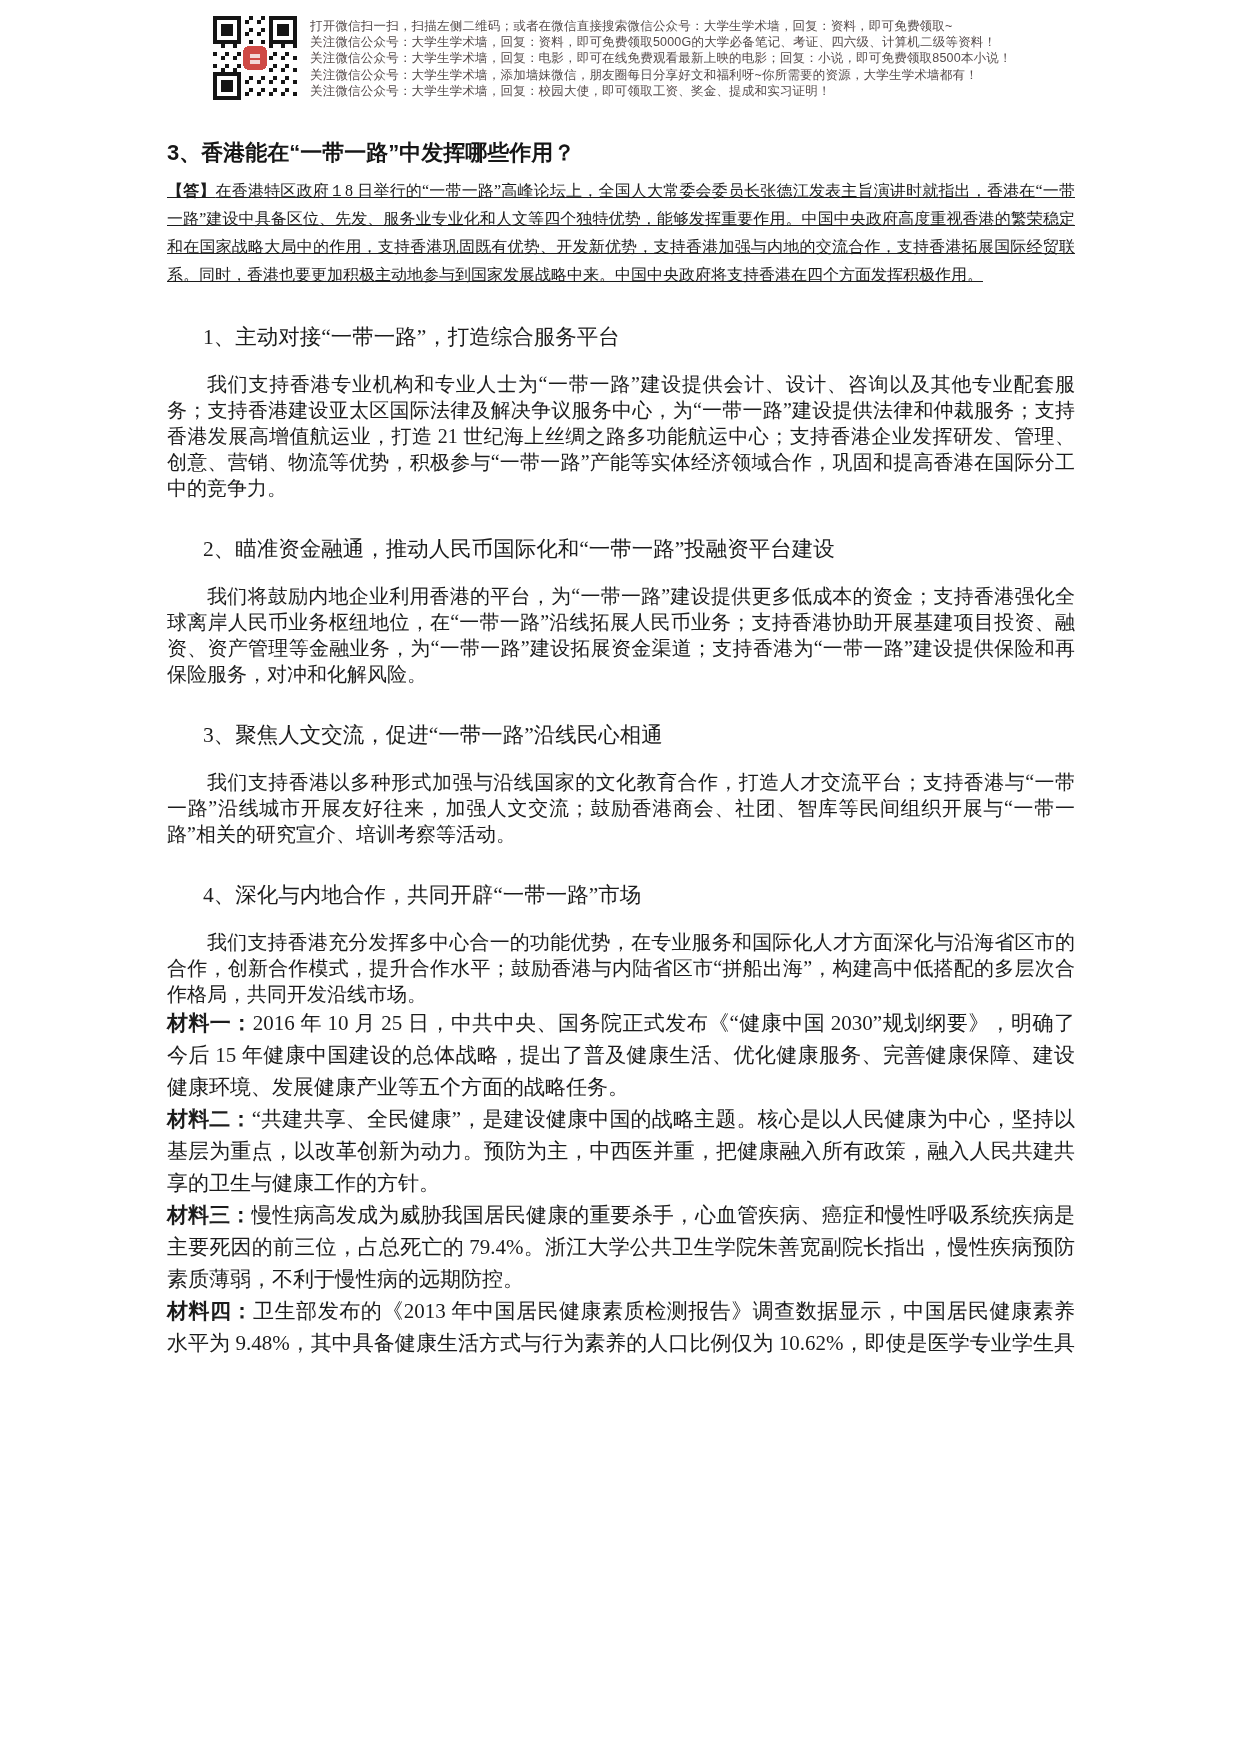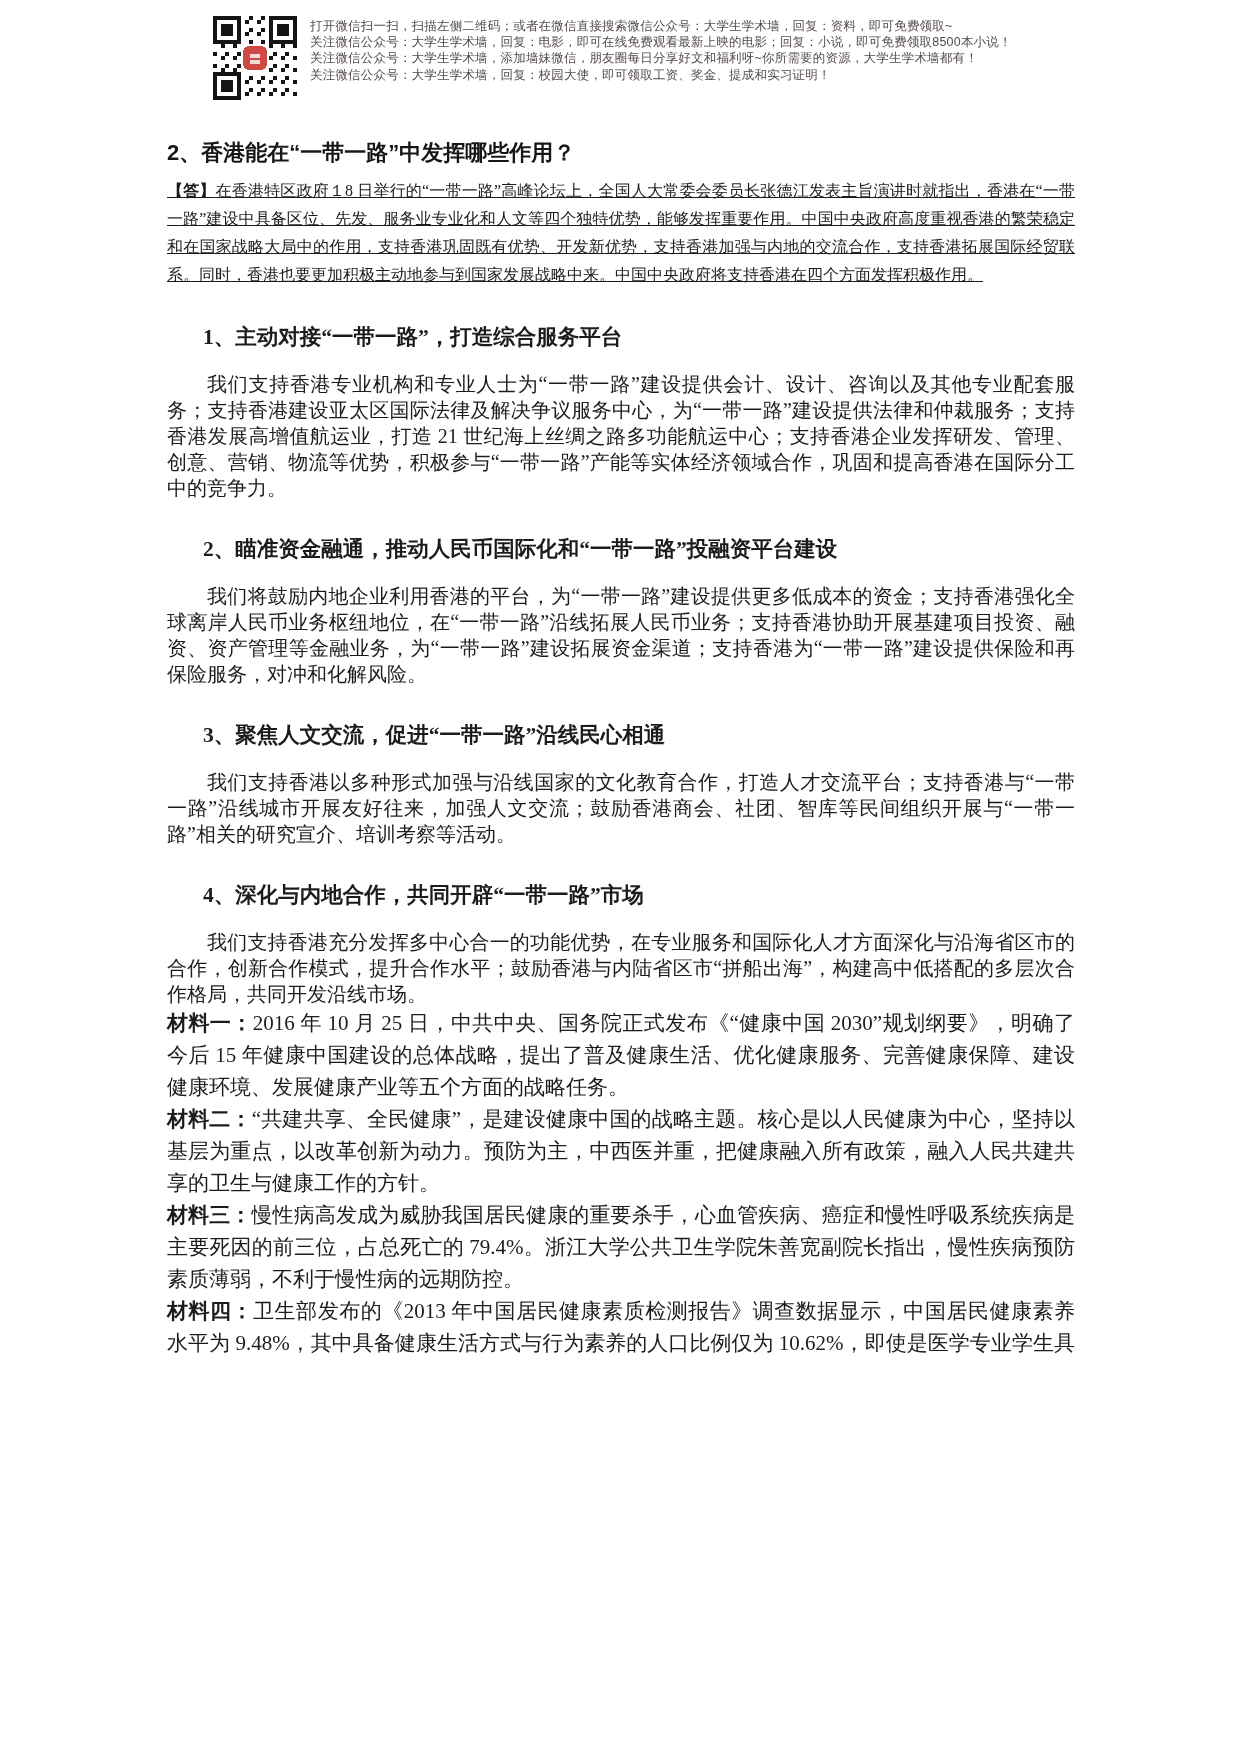--- a/index.html
+++ b/index.html
@@ -55,21 +55,21 @@
     text-align: justify;
     margin: 0;
     text-decoration: underline;
   }
   .answer-label {
     font-family: "Liberation Sans", sans-serif;
     font-weight: bold;
   }
   .point-heading {
     font-size: 21.5px;
-    font-weight: bold;
+    font-weight: normal;
     line-height: 30px;
     margin: 33px 0 19px 36px;
   }
   .point-body {
     font-size: 20px;
     line-height: 26px;
     text-align: justify;
     text-indent: 2em;
     margin: 0;
   }
@@ -179,29 +179,30 @@
           <rect x="0" y="14" width="7" height="7" fill="#151515"></rect>
           <rect x="1" y="15" width="5" height="5" fill="#ffffff"></rect>
           <rect x="2" y="16" width="3" height="3" fill="#151515"></rect>
           <rect x="7.6" y="7.6" width="5.8" height="5.8" fill="#cf4a45" rx="1.1"></rect>
           <rect x="9.2" y="9.4" width="2.6" height="1.1" fill="#f3d9d8" rx="0.4"></rect>
           <rect x="9.2" y="11" width="2.6" height="1.1" fill="#f3d9d8" rx="0.4"></rect>
         </svg>
     </div>
     <div class="header-lines">
       <div>打开微信扫一扫，扫描左侧二维码；或者在微信直接搜索微信公众号：大学生学术墙，回复：资料，即可免费领取~</div>
+      <div>关注微信公众号：大学生学术墙，回复：资料，即可免费领取5000G的大学必备笔记、考证、四六级、计算机二级等资料！</div>
       <div>关注微信公众号：大学生学术墙，回复：电影，即可在线免费观看最新上映的电影；回复：小说，即可免费领取8500本小说！</div>
       <div>关注微信公众号：大学生学术墙，添加墙妹微信，朋友圈每日分享好文和福利呀~你所需要的资源，大学生学术墙都有！</div>
       <div>关注微信公众号：大学生学术墙，回复：校园大使，即可领取工资、奖金、提成和实习证明！</div>
     </div>
   </div>
 
   <div class="content">
 
-    <h1 class="doc-title">2、香港能在“一带一路”中发挥哪些作用？</h1>
+    <h1 class="doc-title">3、香港能在“一带一路”中发挥哪些作用？</h1>
 
     <p class="answer-par"><span class="answer-label">【答】</span><span>在香港特区政府１8 日举行的“一带一路”高峰论坛上，全国人大常委会委员长张德江发表主旨演讲时就指出，香港在“一带一路”建设中具备区位、先发、服务业专业化和人文等四个独特优势，能够发挥重要作用。中国中央政府高度重视香港的繁荣稳定和在国家战略大局中的作用，支持香港巩固既有优势、开发新优势，支持香港加强与内地的交流合作，支持香港拓展国际经贸联系。同时，香港也要更加积极主动地参与到国家发展战略中来。中国中央政府将支持香港在四个方面发挥积极作用。</span></p>
 
     <h2 class="point-heading">1、主动对接“一带一路”，打造综合服务平台</h2>
     <p class="point-body">我们支持香港专业机构和专业人士为“一带一路”建设提供会计、设计、咨询以及其他专业配套服务；支持香港建设亚太区国际法律及解决争议服务中心，为“一带一路”建设提供法律和仲裁服务；支持香港发展高增值航运业，打造 21 世纪海上丝绸之路多功能航运中心；支持香港企业发挥研发、管理、创意、营销、物流等优势，积极参与“一带一路”产能等实体经济领域合作，巩固和提高香港在国际分工中的竞争力。</p>
 
     <h2 class="point-heading">2、瞄准资金融通，推动人民币国际化和“一带一路”投融资平台建设</h2>
     <p class="point-body">我们将鼓励内地企业利用香港的平台，为“一带一路”建设提供更多低成本的资金；支持香港强化全球离岸人民币业务枢纽地位，在“一带一路”沿线拓展人民币业务；支持香港协助开展基建项目投资、融资、资产管理等金融业务，为“一带一路”建设拓展资金渠道；支持香港为“一带一路”建设提供保险和再保险服务，对冲和化解风险。</p>
 
     <h2 class="point-heading">3、聚焦人文交流，促进“一带一路”沿线民心相通</h2>

